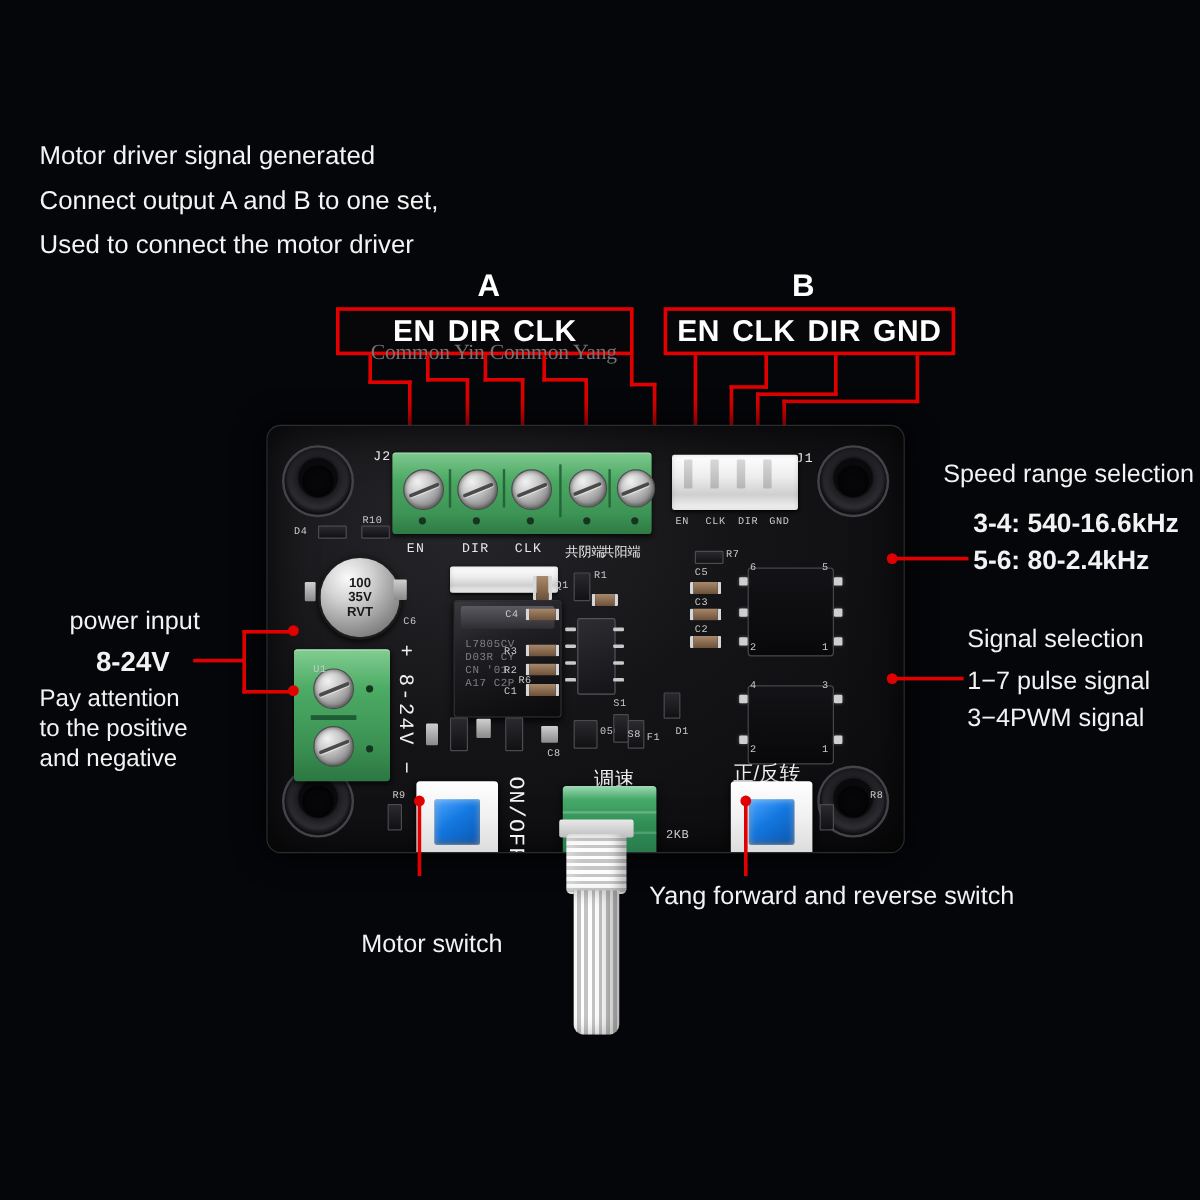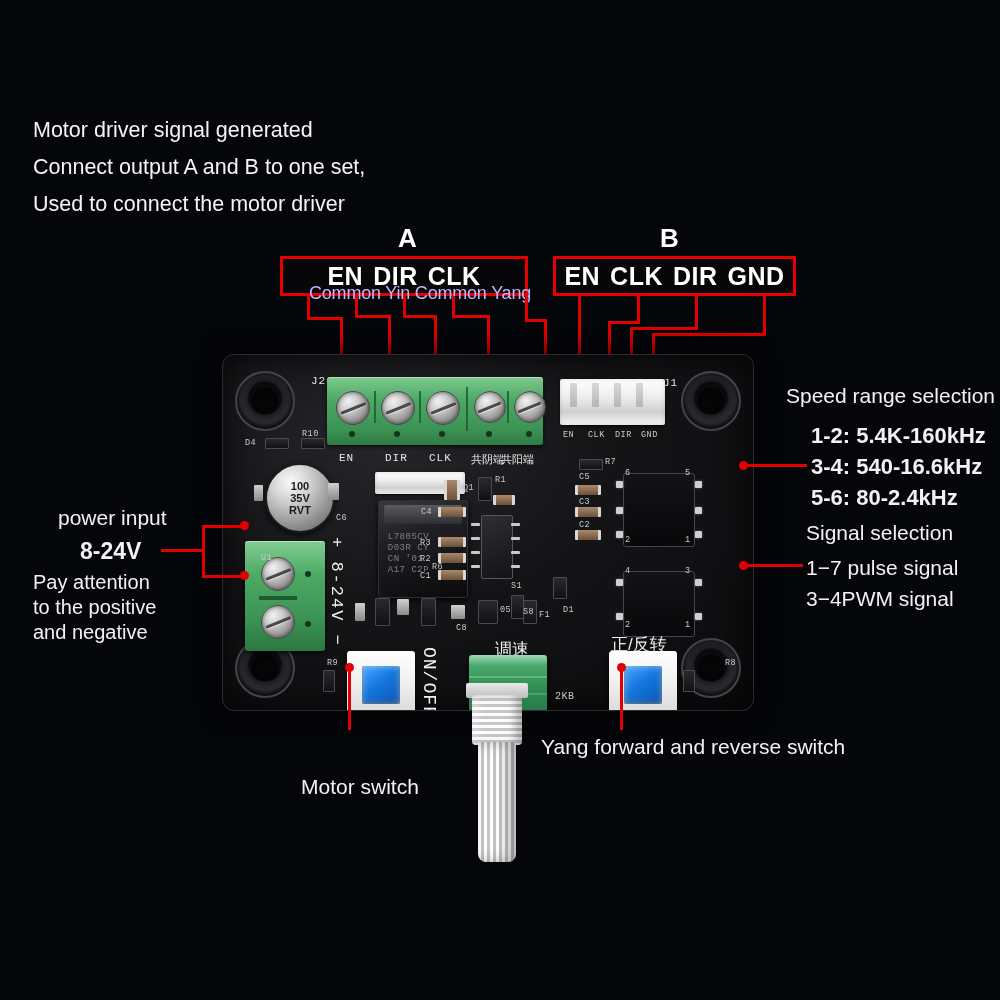--- a/index.html
+++ b/index.html
@@ -6,21 +6,21 @@
   body{
     width:1000px;height:1000px;position:relative;overflow:hidden;
     font-family:"Liberation Sans","DejaVu Sans",sans-serif;
     background:#05060a;
     color:#fff;
   }
   .stage{position:absolute;inset:0;}
 
   
   .abs{position:absolute;}
-  .wtxt{color:#c4b5fd;}
+  .wtxt{color:#737373;font-family:Liberation Serif, serif;}
   .redline{position:absolute;background:#e00000;}
   .reddot{position:absolute;width:9px;height:9px;border-radius:50%;background:#e10000;}
   .redbox{position:absolute;border:3px solid #e40000;box-sizing:border-box;}
 
   
   #intro{left:33px;top:112px;width:620px;}
   #intro div{font-size:21.5px;line-height:37px;color:#f4f4f4;white-space:nowrap;}
 
   
   .grpcap{font-size:26px;font-weight:700;color:#fff;}
@@ -384,21 +384,20 @@
 
   <div class="redline" style="left:161px;top:549px;width:44px;height:3px;"></div>
   <div class="redline" style="left:202px;top:525px;width:3px;height:53px;"></div>
   <div class="redline" style="left:202px;top:525px;width:42px;height:3px;"></div>
   <div class="redline" style="left:202px;top:575px;width:42px;height:3px;"></div>
   <div class="reddot" style="left:240px;top:521px;"></div>
   <div class="reddot" style="left:240px;top:571px;"></div>
 
   <div class="anno" style="left:786px;top:384px;font-size:21px;">Speed range selection</div>
   <div class="anno" style="left:811px;top:420px;font-size:22px;font-weight:700;line-height:31px;">
-    <div>1-2:  5.4K-160kHz</div>
     <div>3-4:  540-16.6kHz</div>
     <div>5-6:  80-2.4kHz</div>
   </div>
   <div class="anno" style="left:806px;top:521px;font-size:21px;">Signal selection</div>
   <div class="anno" style="left:806px;top:552px;font-size:21px;line-height:31px;">
     <div>1−7 pulse signal</div>
     <div>3−4PWM signal</div>
   </div>
 
   <div class="redline" style="left:745px;top:464px;width:62px;height:3px;"></div>

